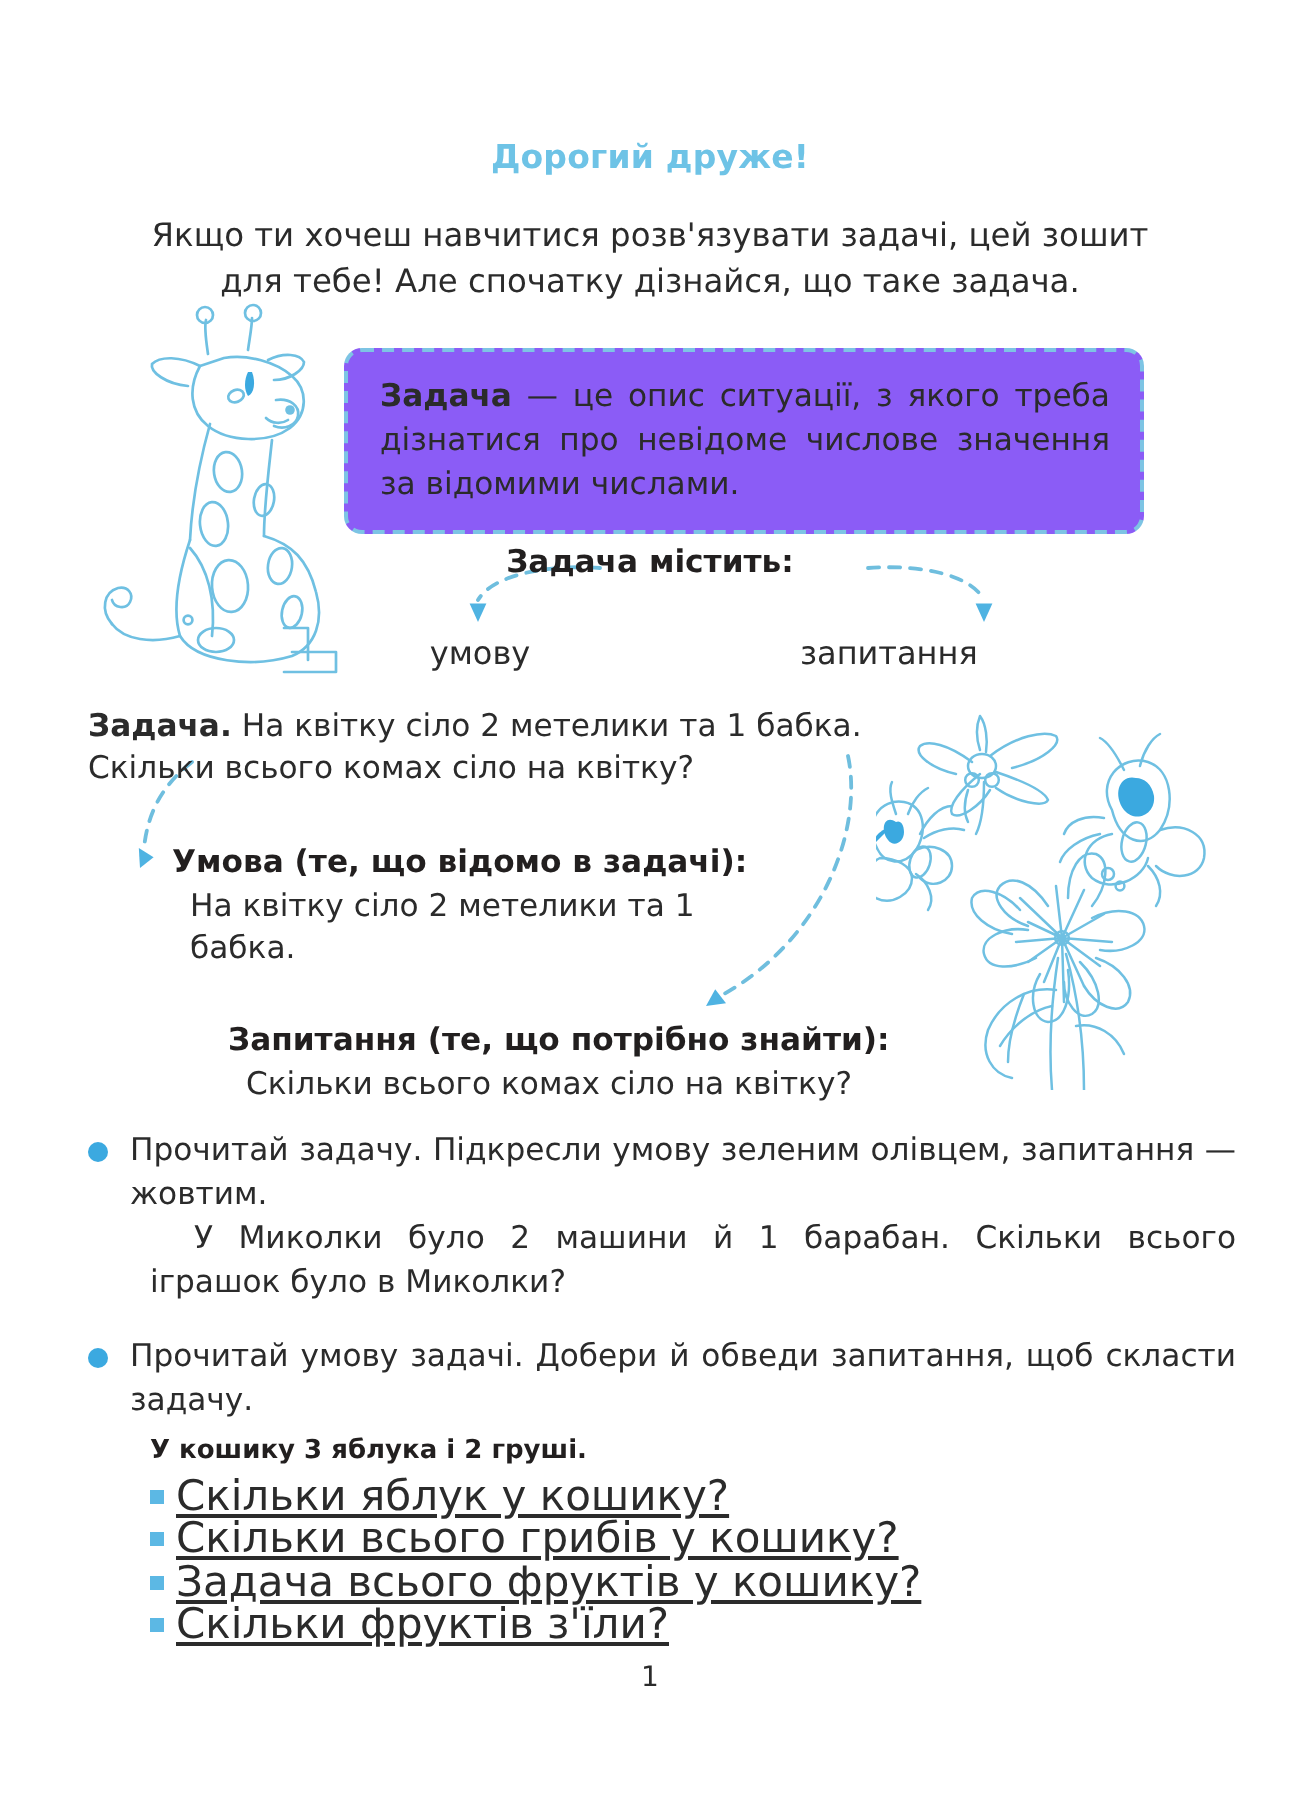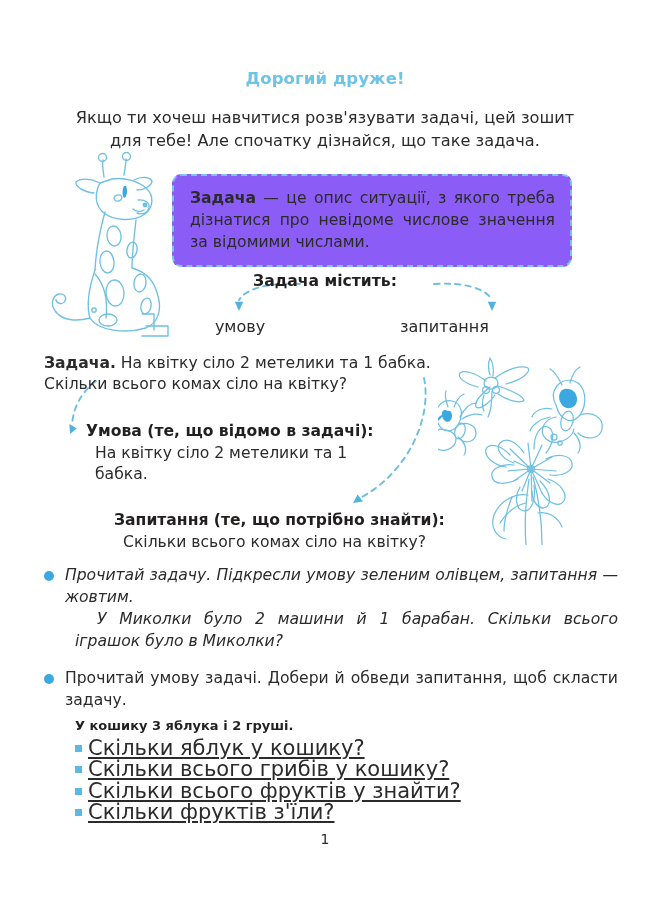--- a/index.html
+++ b/index.html
@@ -135,21 +135,21 @@
     color: #221f1f;
   }
   .block-body { padding-left: 9px; }
 
   
   .exercise {
     position: absolute;
     left: 44px;
     width: 574px;
   }
-  #exercise-1 { top: 565px; font-style: italic; }
+  #exercise-1 { top: 565px; }
   #exercise-2 { top: 668px; }
 
   .ex-row {
     display: flex;
     align-items: flex-start;
   }
   .bullet-dot {
     width: 10px;
     height: 10px;
     border-radius: 50%;
@@ -397,21 +397,21 @@
       <li>
         <span class="bullet-square"></span>
         <span>Скільки яблук у кошику?</span>
       </li>
       <li>
         <span class="bullet-square"></span>
         <span>Скільки всього грибів у кошику?</span>
       </li>
       <li>
         <span class="bullet-square"></span>
-        <span>Скільки всього фруктів у знайти?</span>
+        <span>Задача всього фруктів у кошику?</span>
       </li>
       <li>
         <span class="bullet-square"></span>
         <span>Скільки фруктів з'їли?</span>
       </li>
     </ul>
   </div>
 
   <div class="page-number">1</div>
 

